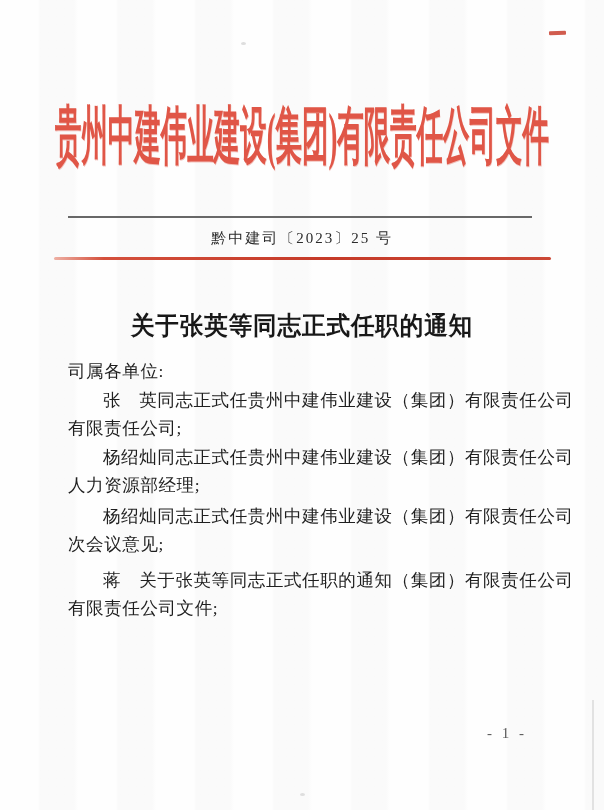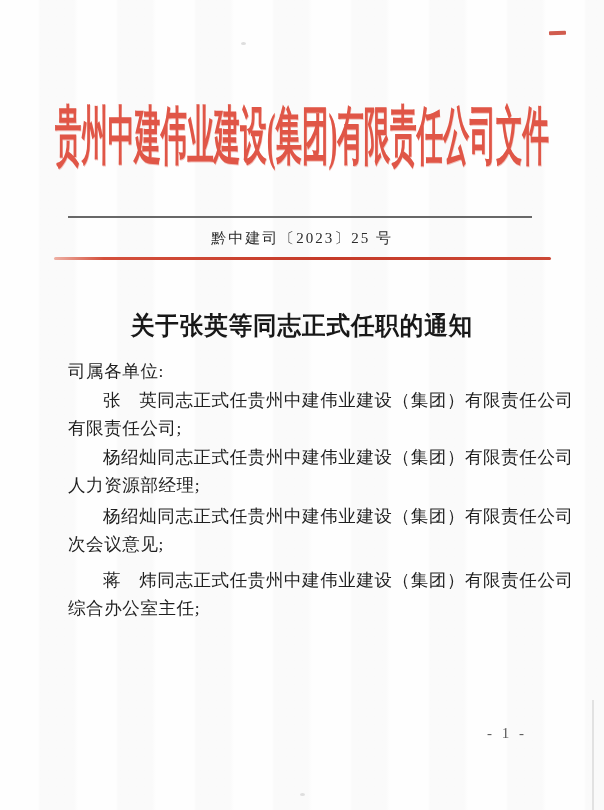--- a/index.html
+++ b/index.html
@@ -175,22 +175,22 @@
   </div>
 
   <div class="doc-body">
       <div class="body-line">司属各单位:</div>
       <div class="body-line indent">张　英同志正式任贵州中建伟业建设（集团）有限责任公司</div>
       <div class="body-line">有限责任公司;</div>
       <div class="body-line indent">杨绍灿同志正式任贵州中建伟业建设（集团）有限责任公司</div>
       <div class="body-line">人力资源部经理;</div>
       <div class="body-line indent">杨绍灿同志正式任贵州中建伟业建设（集团）有限责任公司</div>
       <div class="body-line">次会议意见;</div>
-      <div class="body-line indent">蒋　炜同志正式任贵州中建伟业建设（集团）有限责任公司</div>
-      <div class="body-line">综合办公室主任;</div>
+      <div class="body-line indent">蒋　关于张英等同志正式任职的通知（集团）有限责任公司</div>
+      <div class="body-line">有限责任公司文件;</div>
     </div>
 
   <div class="page-number">- 1 -</div>
 
   <div class="scan-edge-right"></div>
   <div class="speck speck-a"></div>
   <div class="speck speck-b"></div>
 
 </div>
 

